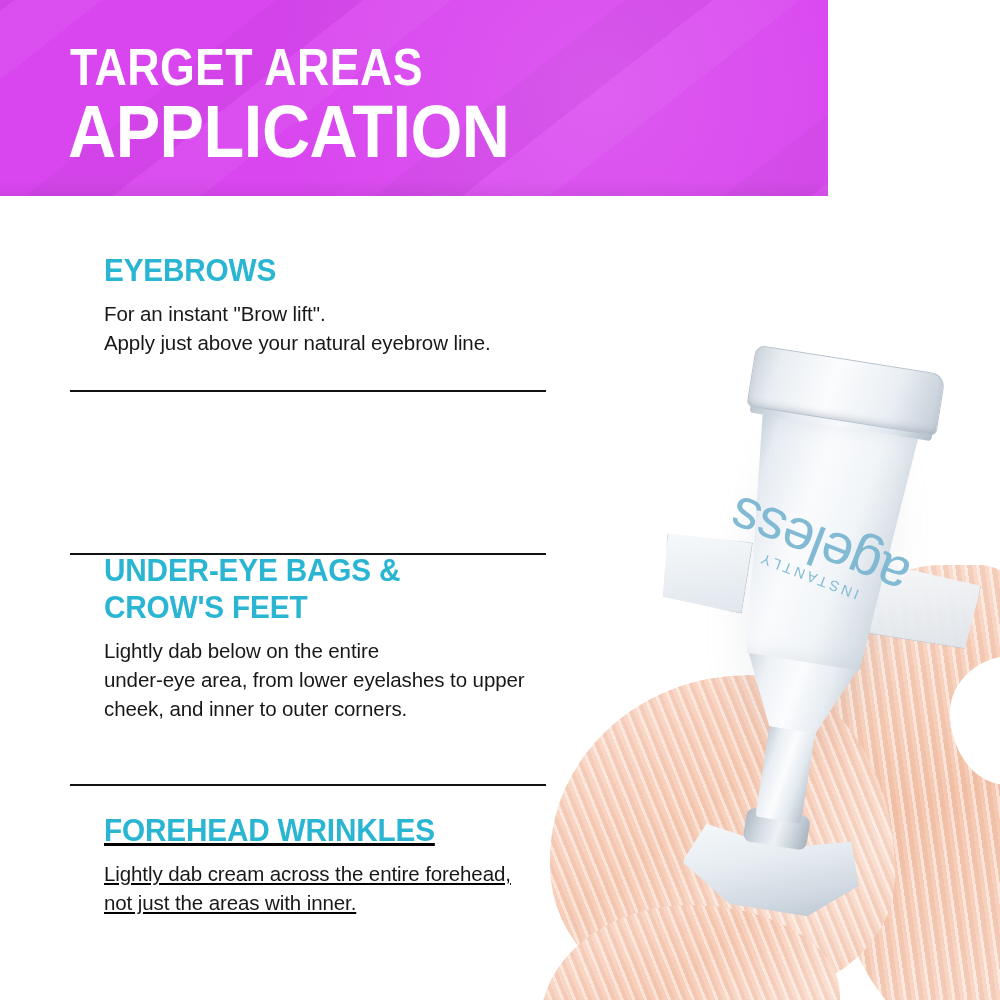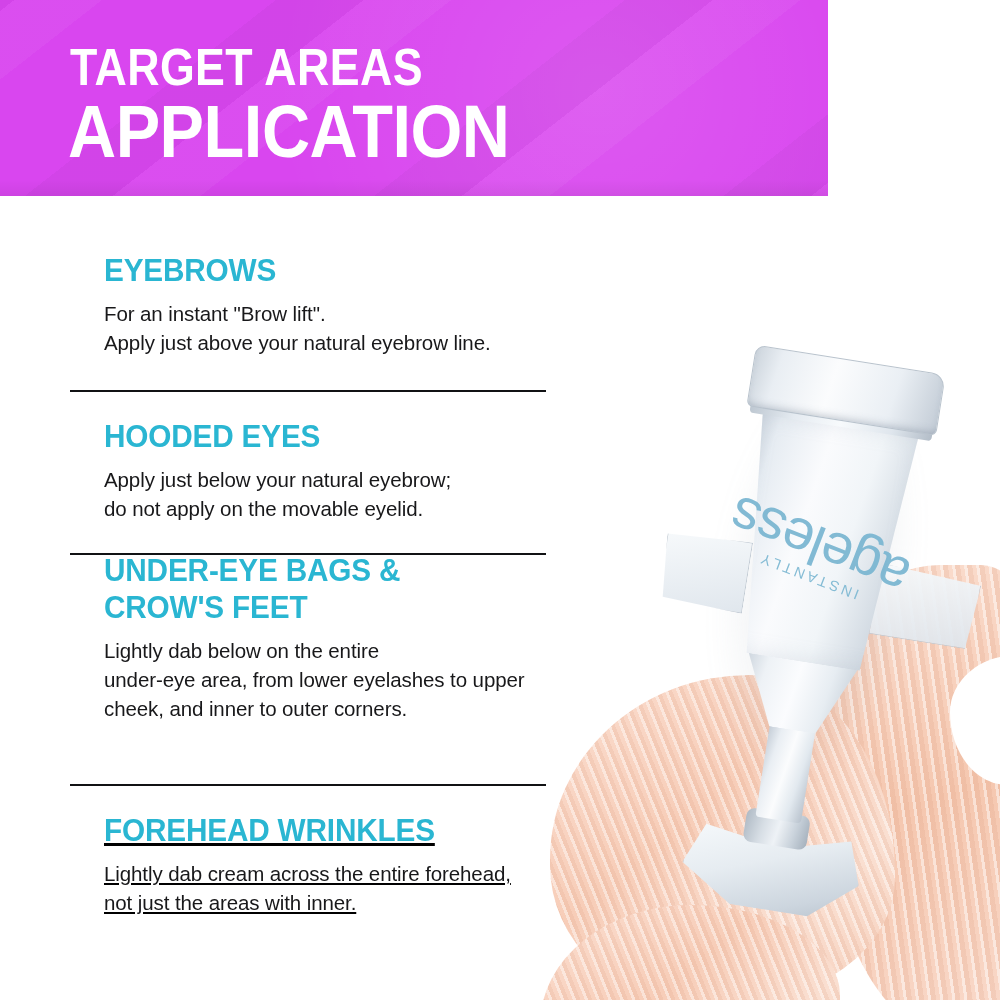--- a/index.html
+++ b/index.html
@@ -239,25 +239,20 @@
     <div class="shadeband"></div>
   </div>
 
   <div class="section" style="top:252px;">
     <div class="sec-title">EYEBROWS</div>
     <div class="sec-body">For an instant "Brow lift".
 Apply just above your natural eyebrow line.</div>
   </div>
   <div class="divider" style="top:390px; width:476px;"></div>
 
-  <div class="section" style="top:418px;">
-    <div class="sec-title">HOODED EYES</div>
-    <div class="sec-body">Apply just below your natural eyebrow;
-do not apply on the movable eyelid.</div>
-  </div>
   <div class="divider" style="top:553px; width:476px;"></div>
 
   <div class="section" style="top:552px;">
     <div class="sec-title">UNDER-EYE BAGS &amp;</div>
     <div class="sec-title">CROW'S FEET</div>
     <div class="sec-body">Lightly dab below on the entire
 under-eye area, from lower eyelashes to upper
 cheek, and inner to outer corners.</div>
   </div>
   <div class="divider" style="top:784px; width:476px;"></div>

